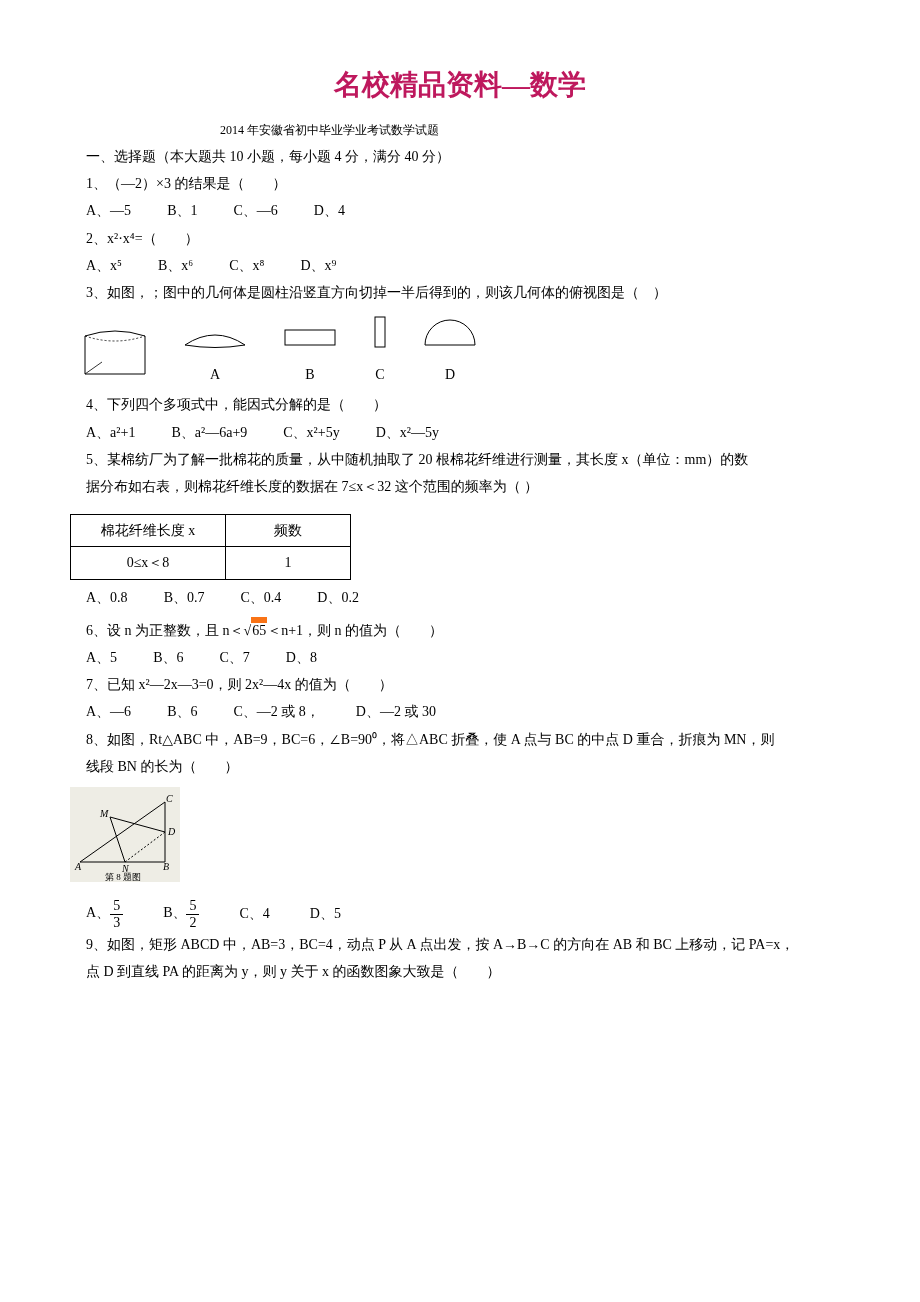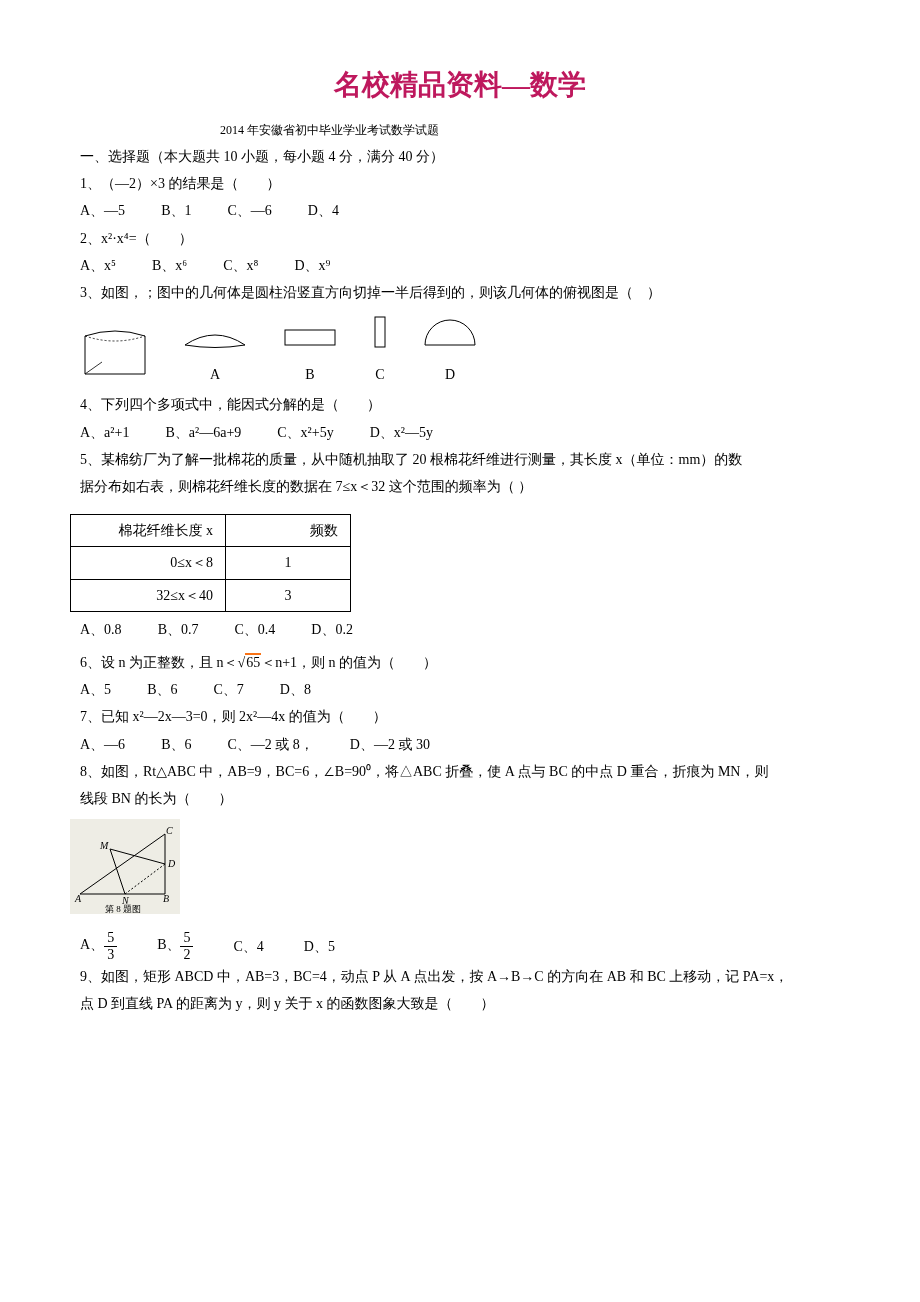--- a/index.html
+++ b/index.html
@@ -19,21 +19,21 @@
       font-weight: bold;
       font-family: "SimSun", "宋体", serif;
       margin-bottom: 10px;
     }
     .sub-title {
       text-align: left;
       margin-left: 150px;
       font-size: 12px;
     }
     .line {
-      margin: 2px 10px;
+      margin: 2px 16px;
     }
     .options {
       display: flex;
       gap: 36px;
     }
     .options span {
       white-space: nowrap;
     }
     .figure-row {
       display: flex;
@@ -45,21 +45,21 @@
       text-align: center;
       margin-top: 4px;
     }
     table {
       border-collapse: collapse;
       margin: 15px 0 5px 0;
     }
     table td, table th {
       border: 1px solid #000;
       padding: 3px 12px;
-      text-align: right;
+      text-align: center;
       font-weight: normal;
     }
     .frac {
       display: inline-block;
       vertical-align: middle;
       text-align: center;
       line-height: 1.1;
     }
     .frac .num {
       display: block;
@@ -146,35 +146,31 @@
 <table>
   <tbody>
       <tr>
     <th style="width:130px">棉花纤维长度 x</th>
     <th style="width:100px">频数</th>
   </tr>
   <tr>
         <td>0≤x＜8</td>
         <td style="text-align:center">1</td>
       </tr>
-  <tr>
-        <td>32≤x＜40</td>
-        <td style="text-align:center">3</td>
-      </tr>
 </tbody>
   </table>
 <div class="line options" style="">
   <span>A、0.8</span>
   <span>B、0.7</span>
   <span>C、0.4</span>
   <span>D、0.2</span>
 </div>
 
 <div class="line" style="margin-top:8px">
-  <span>6、设 n 为正整数，且 n＜</span><span class="sqrt">√<span style="border-top:2px solid #f97316;padding:0 1px">65</span></span><span>＜n+1，则 n 的值为（　　）</span>
+  <span>6、设 n 为正整数，且 n＜</span><span class="sqrt">√<span style="border-top:6px solid #f97316;padding:0 1px">65</span></span><span>＜n+1，则 n 的值为（　　）</span>
 </div>
 <div class="line options">
   <span>A、5</span>
   <span>B、6</span>
   <span>C、7</span>
   <span>D、8</span>
 </div>
 
 <div class="line">7、已知 x²—2x—3=0，则 2x²—4x 的值为（　　）</div>
 <div class="line options">

